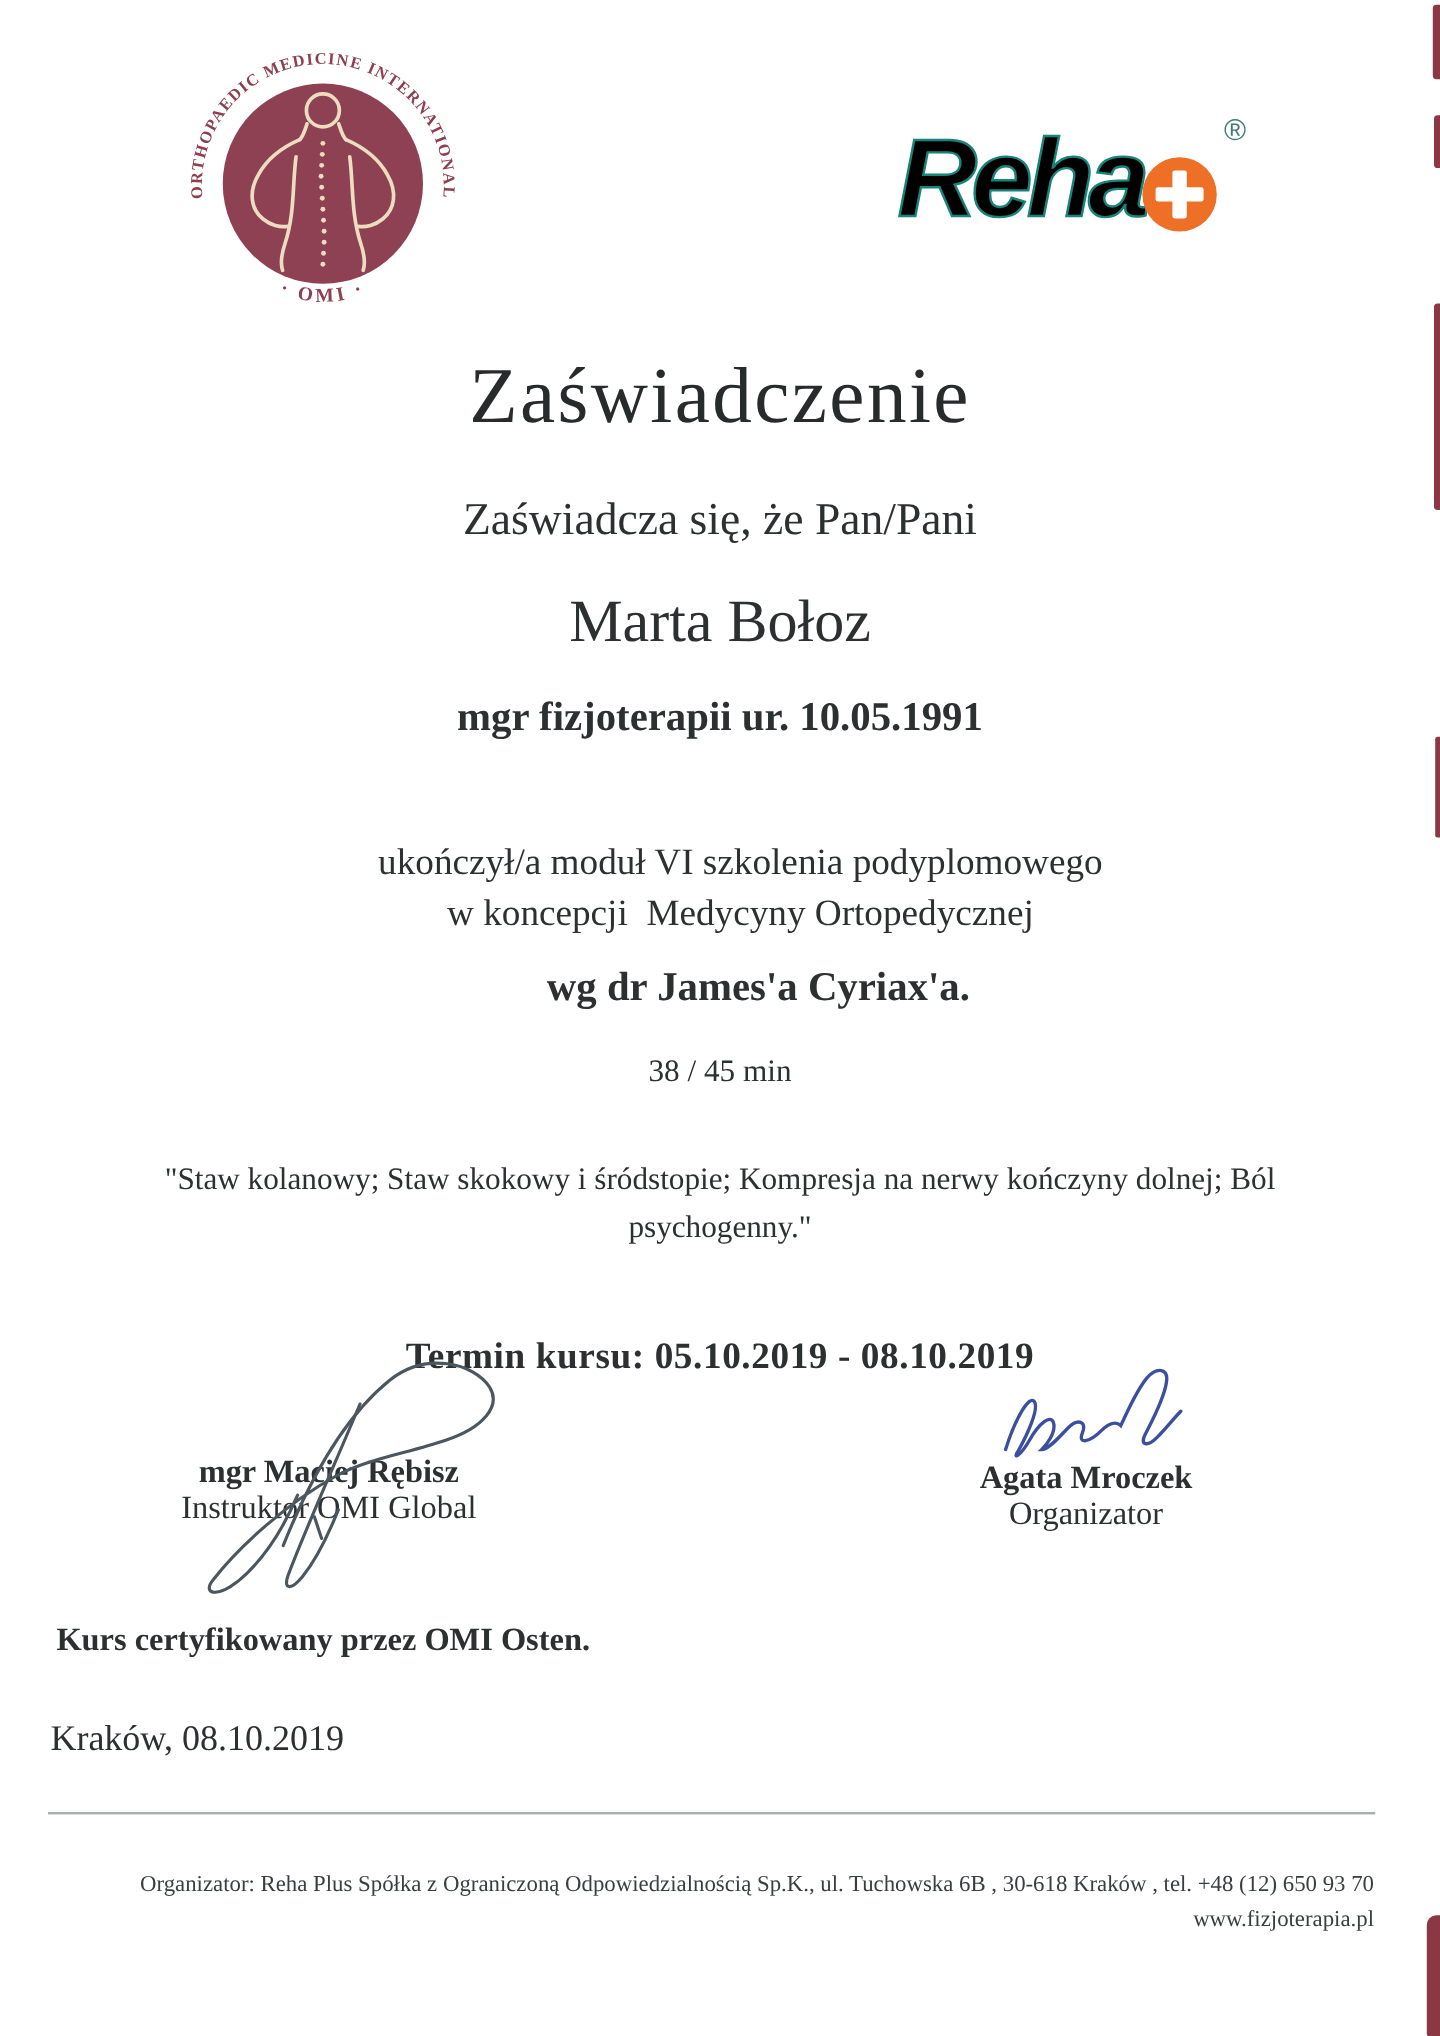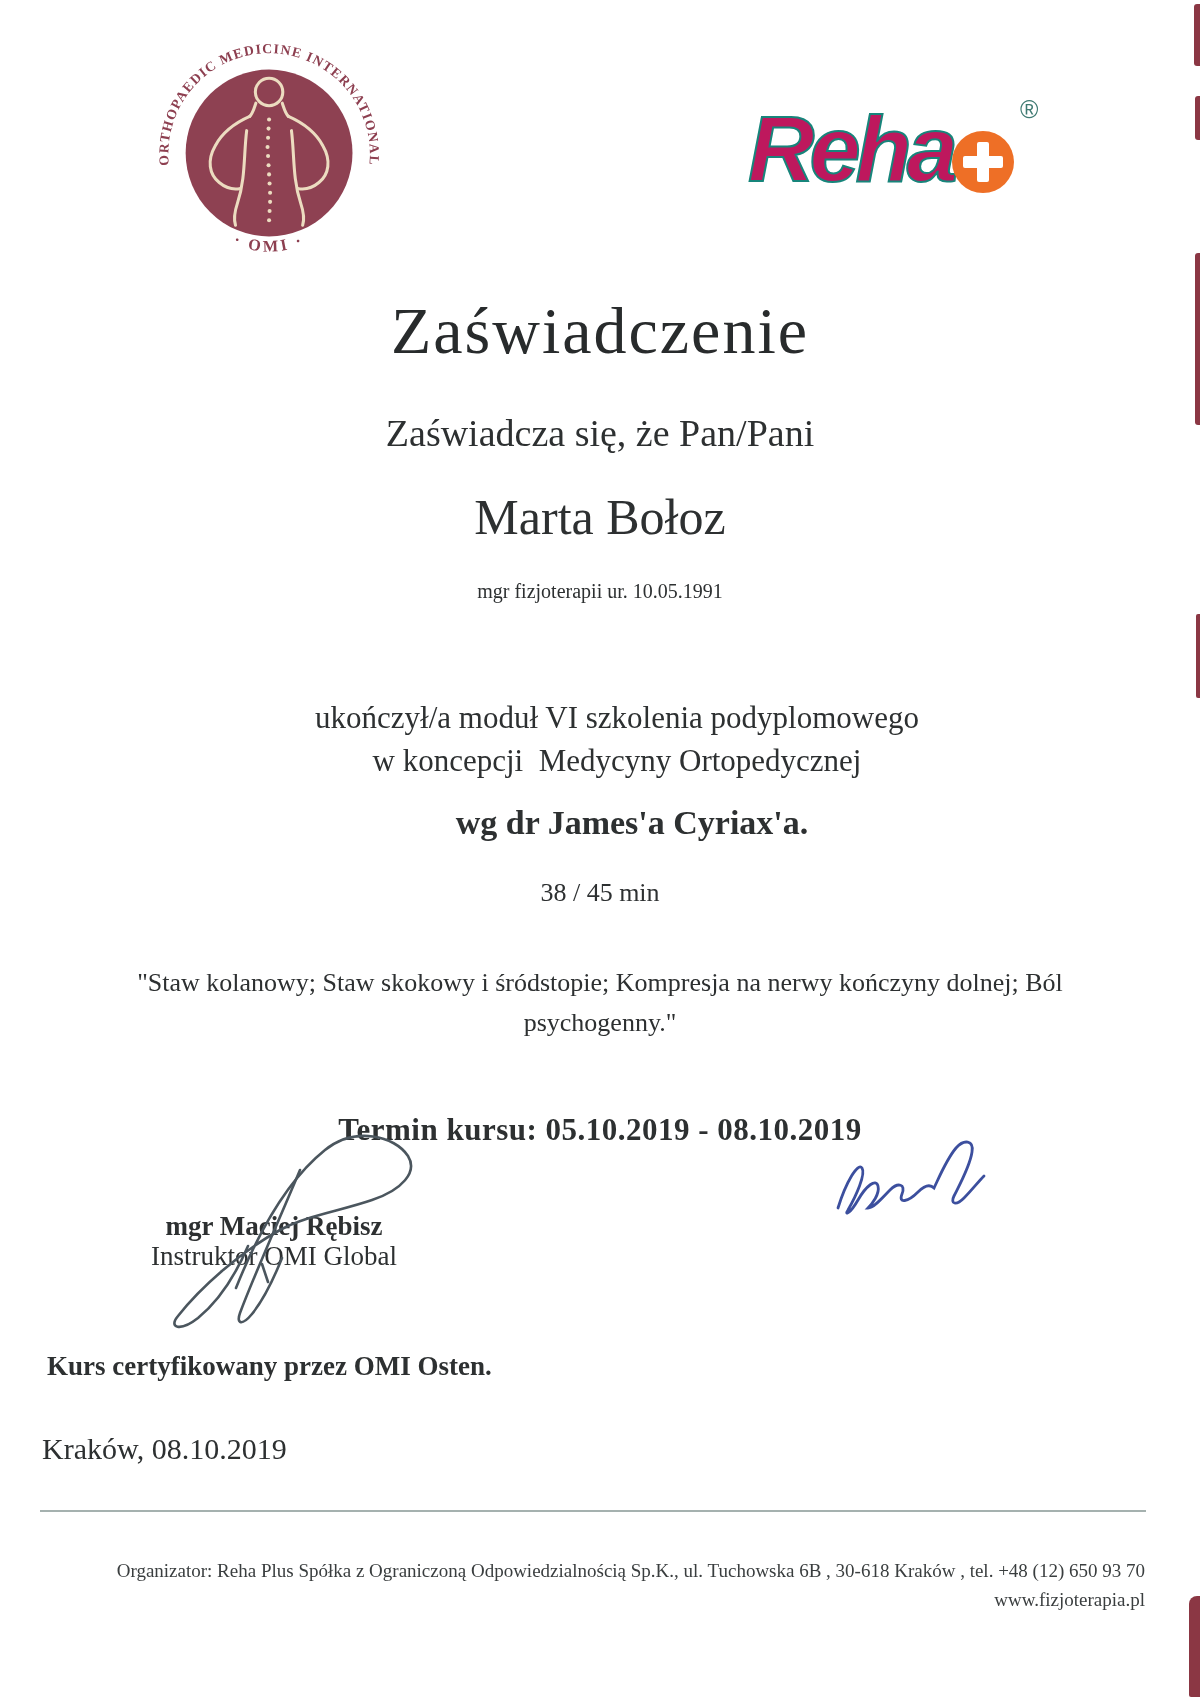--- a/index.html
+++ b/index.html
@@ -7,21 +7,21 @@
     position:relative; width:1200px; height:1697px; margin:0 auto;
     background:#ffffff; overflow:hidden;
     font-family:"Liberation Serif", serif; color:#2d3031;
   }
   .abs { position:absolute; }
   .ctr { left:0; width:1200px; text-align:center; line-height:1; }
 
   .title      { top:298px; font-size:66px; letter-spacing:2px; color:#282b2c; }
   .intro      { top:414px; font-size:38px; }
   .name       { top:492px; font-size:50px; }
-  .creds      { top:581px; font-size:20px; }
+  .creds      { top:581px; font-size:34px;font-weight:bold; }
   .course     { top:696px; font-size:31px; }
   .course div { line-height:43px; white-space:pre;padding-left:34px; }
   .method     { top:806px; font-size:34px; font-weight:bold;padding-left:32px; }
   .hours      { top:880px; font-size:26px; }
   .scope      { top:963px; font-size:26px; }
   .scope div  { line-height:40px; }
   .term       { top:1114px; font-size:31px; font-weight:bold; letter-spacing:0.5px; }
 
   .sig-block  { text-align:center; }
   .sig-name   { font-size:27px; font-weight:bold; line-height:30px; }
@@ -35,21 +35,21 @@
   .rule   { left:40px; top:1510px; width:1106px; height:2px; background:#a5b1af; }
   .footer { left:45px; top:1556px; width:1100px; text-align:right;
             font-size:19px; line-height:29px; color:#3a3e3f; }
 
   .omi-logo  { left:148px; top:34px; width:234px; height:234px; }
   .reha-logo { left:700px; top:95px; width:370px; height:120px; }
   .reha-word { position:absolute; left:48px; top:8px;
                font-family:"Liberation Sans", sans-serif;
                font-weight:bold; font-style:italic;
                font-size:92px; line-height:92px; letter-spacing:-5px;
-               color:#be185d; -webkit-text-stroke:2px #17857b; }
+               color:#000000; -webkit-text-stroke:2px #17857b; }
   .reha-circle { position:absolute; left:252px; top:36px; width:62px; height:62px;
                  background:#ee6f26; border-radius:50%; }
   .reha-plus-h { position:absolute; left:11px; top:25px; width:40px; height:12px;
                  background:#ffffff; border-radius:2px; }
   .reha-plus-v { position:absolute; left:25px; top:11px; width:12px; height:40px;
                  background:#ffffff; border-radius:2px; }
   .reha-reg  { position:absolute; left:320px; top:2px;
                font-family:"Liberation Sans", sans-serif;
                font-size:25px; line-height:25px; color:#3f7a72; }
 
@@ -135,20 +135,24 @@
     <div>psychogenny."</div>
   </div>
 
   <div class="abs ctr term">Termin kursu: 05.10.2019 - 08.10.2019</div>
 
   <div class="abs sig-block sig-left">
     <div class="sig-name">mgr Maciej Rębisz</div>
     <div class="sig-role">Instruktor OMI Global</div>
   </div>
 
+  <div class="abs sig-block sig-right">
+    <div class="sig-name">Agata Mroczek</div>
+    <div class="sig-role">Organizator</div>
+  </div>
 
   <svg class="abs ink" style="left:140px; top:1078px;" width="300" height="255" viewBox="0 0 300 255">
     <g stroke="#4b565e" stroke-width="2.6" fill="none" stroke-linecap="round">
       <path d="M 96,210 C 120,150 150,100 185,72 C 215,48 255,58 268,78 C 278,94 262,112 232,122 C 200,133 165,138 140,152 C 100,174 60,210 38,238 C 28,250 40,254 58,240 C 80,222 96,196 108,168"></path>
       <path d="M 160,92 C 140,140 115,195 100,235 C 96,246 102,248 112,236 C 124,221 134,200 142,180"></path>
       <path d="M 122,186 L 128,204"></path>
     </g>
   </svg>
 
   <svg class="abs ink" style="left:828px; top:1136px;" width="165" height="88" viewBox="0 0 165 88">

